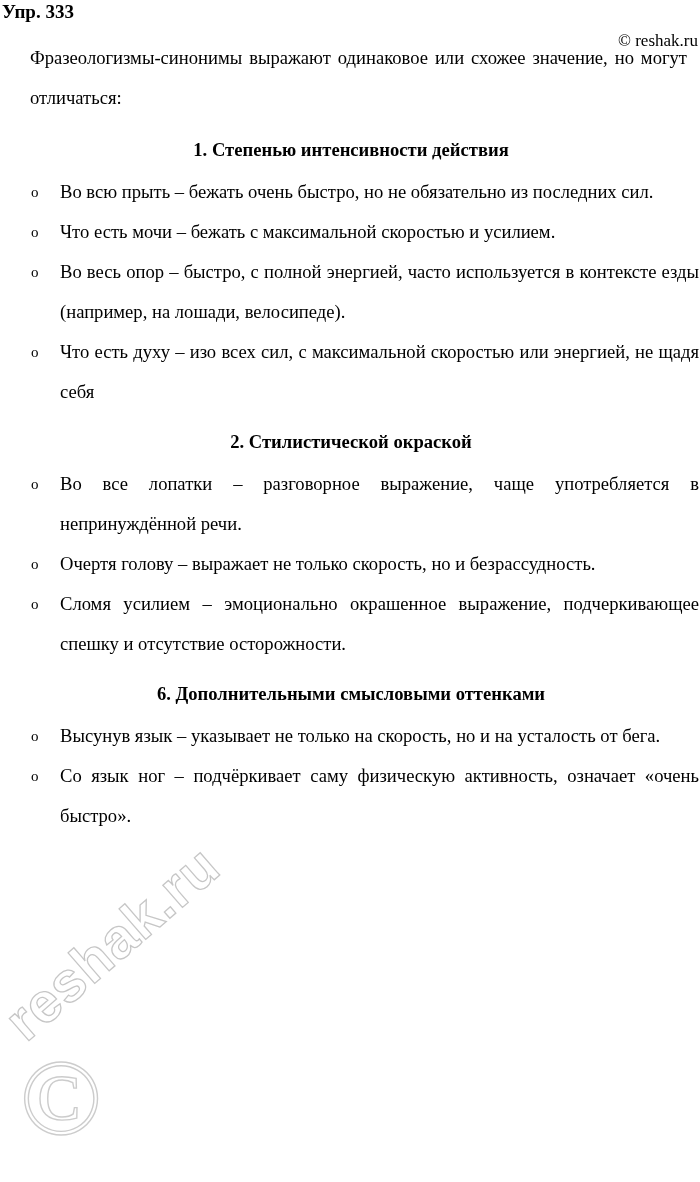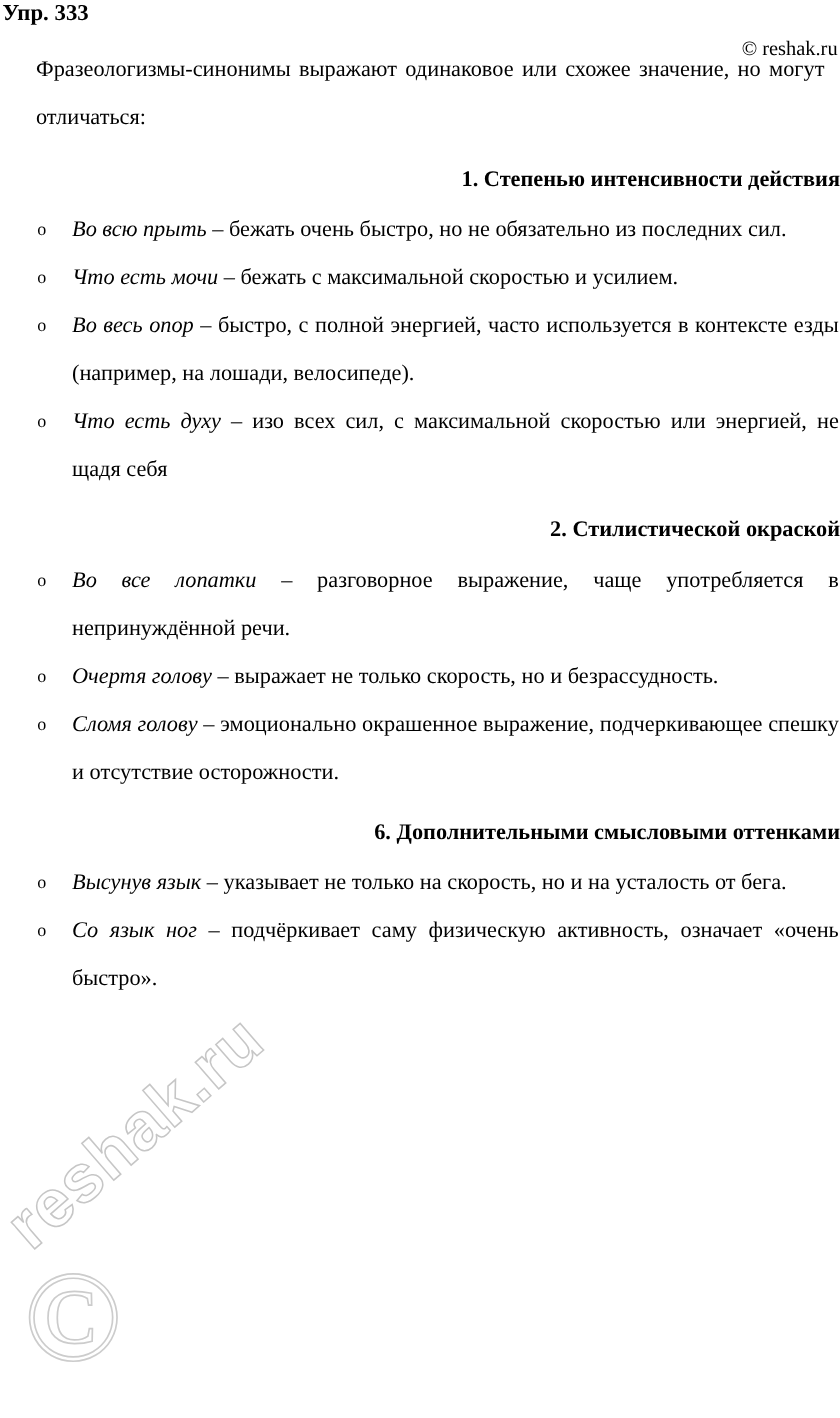--- a/index.html
+++ b/index.html
@@ -86,21 +86,21 @@
     text-justify: inter-word;
     margin: 12px;
     padding: 0 1px 0 18px;
   }
 
   .section-heading {
     font-size: 18.6px;
     font-weight: 700;
     line-height: 40px;
     margin: 10px 0 2px 2px;
-    text-align: right;
+    text-align: center;
   }
   #conclusion-heading { margin-top: 12px; }
 
   
   .bullet-list {
     list-style: none;
     margin: 0;
     padding: 0;
   }
   .bullet-item {
@@ -114,21 +114,20 @@
   }
   .bullet-marker {
     position: absolute;
     left: 31px;
     top: 0;
     font-size: 15px;
     line-height: 40px;
     font-family: "Liberation Serif", "DejaVu Serif", serif;
   }
   .phrase {
-    font-style: italic;
   }
   .dash { font-style: normal; }
 </style>
 </head>
 <body>
 
 <div id="watermark-layer">
   <div class="wm-text wm-a">reshak.ru</div>
   <div class="wm-copy">©</div>
 </div>
@@ -167,21 +166,21 @@
     <li class="bullet-item">
       <span class="bullet-marker">o</span>
       <span class="phrase">Во все лопатки</span><span class="dash"> – </span><span>разговорное выражение, чаще употребляется в непринуждённой речи.</span>
     </li>
     <li class="bullet-item">
       <span class="bullet-marker">o</span>
       <span class="phrase">Очертя голову</span><span class="dash"> – </span><span>выражает не только скорость, но и безрассудность.</span>
     </li>
     <li class="bullet-item">
       <span class="bullet-marker">o</span>
-      <span class="phrase">Сломя голову</span><span class="dash"> – </span><span>эмоционально окрашенное выражение, подчеркивающее спешку и отсутствие осторожности.</span>
+      <span class="phrase">Сломя усилием</span><span class="dash"> – </span><span>эмоционально окрашенное выражение, подчеркивающее спешку и отсутствие осторожности.</span>
     </li>
   </ul>
 
   <div class="section-heading">6. Дополнительными смысловыми оттенками</div>
   <ul class="bullet-list">
     <li class="bullet-item">
       <span class="bullet-marker">o</span>
       <span class="phrase">Высунув язык</span><span class="dash"> – </span><span>указывает не только на скорость, но и на усталость от бега.</span>
     </li>
     <li class="bullet-item">

